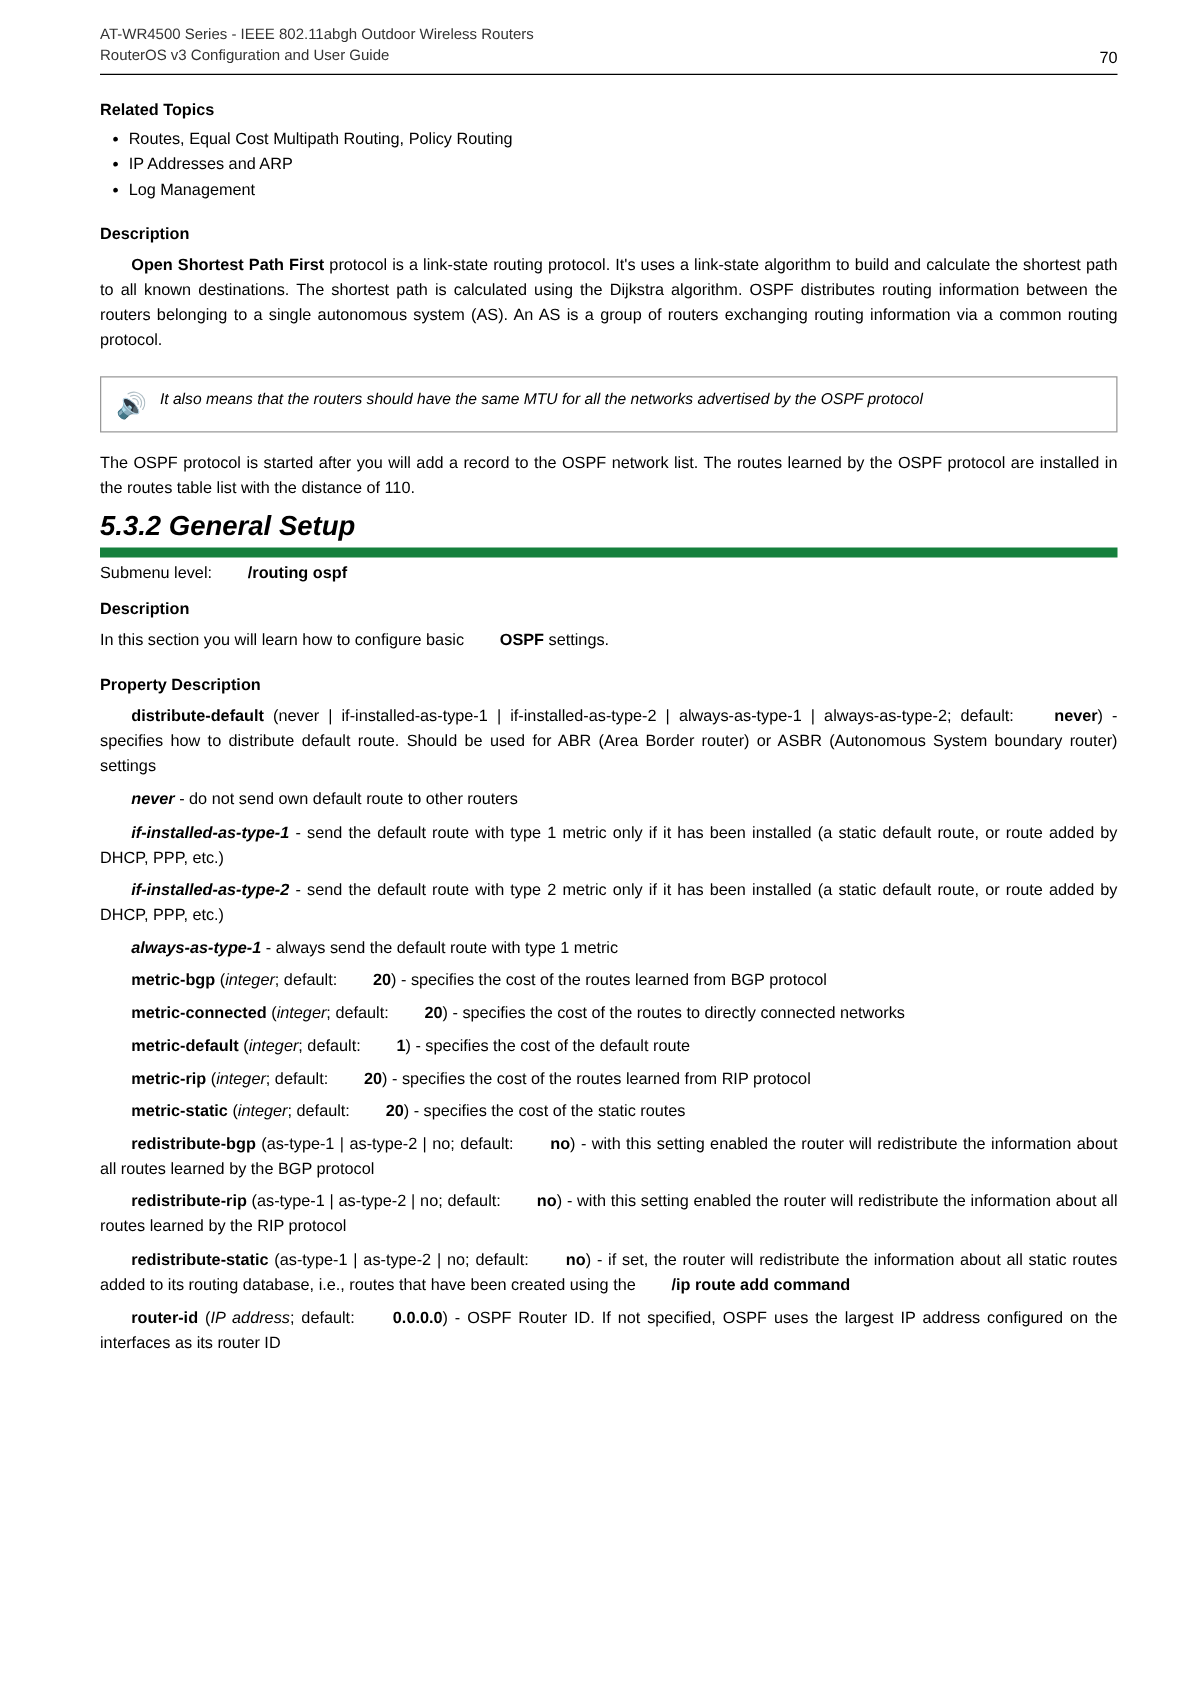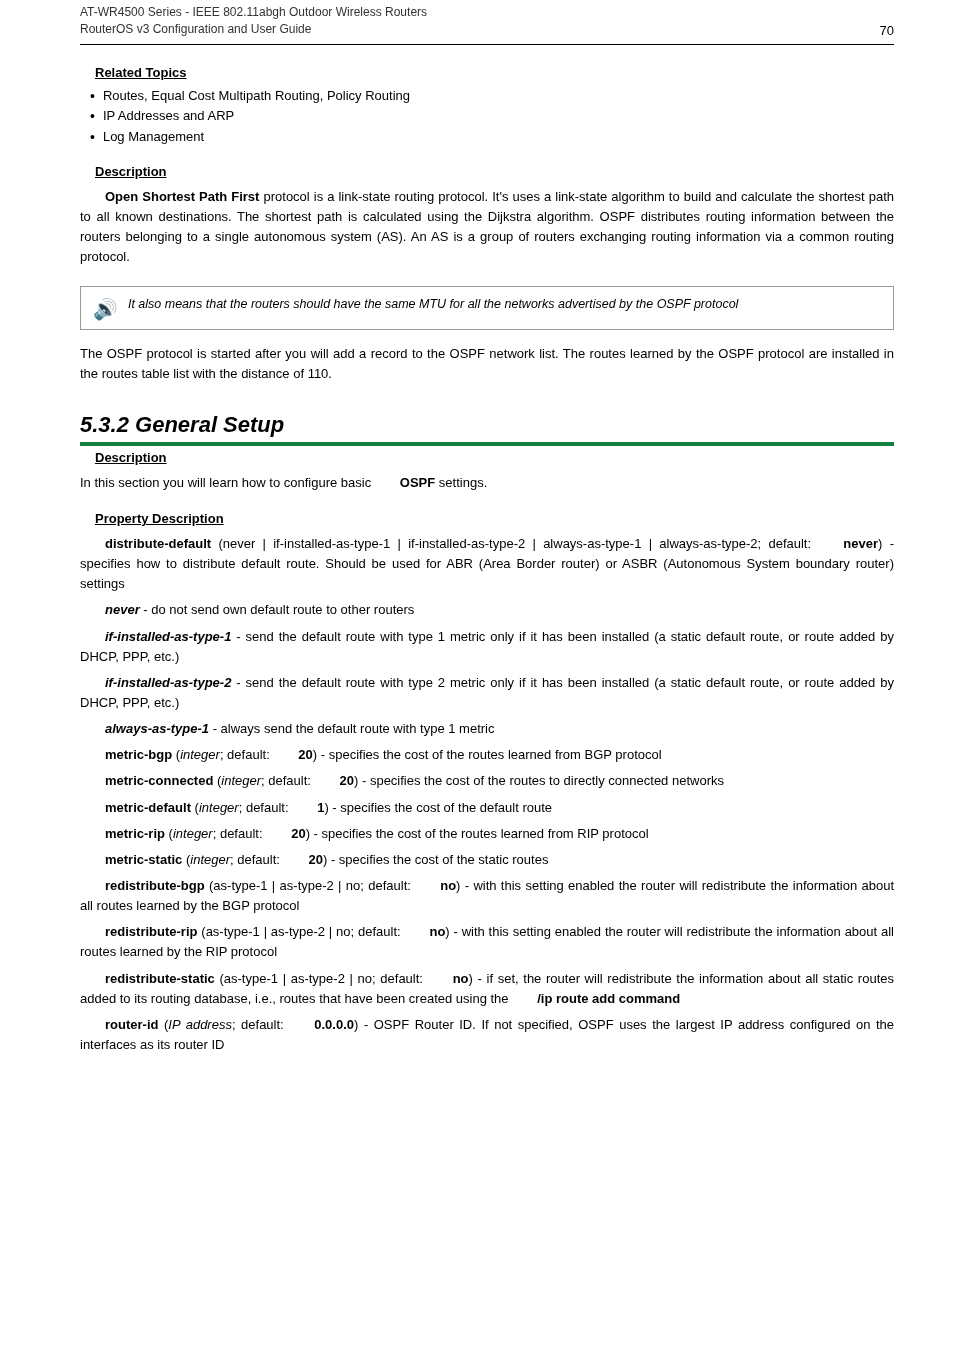--- a/index.html
+++ b/index.html
@@ -9,21 +9,21 @@
     }
     body {
       font-family: Arial, sans-serif;
       font-size: 13px;
       color: #000;
       background: #fff;
       width: 954px;
       min-height: 1351px;
     }
     .page {
-      padding: 4px 60px 40px 80px;
+      padding: 19px 60px 40px 80px;
       position: relative;
     }
     .header {
       border-bottom: 1px solid #000;
       padding-bottom: 6px;
       margin-bottom: 20px;
       display: flex;
       justify-content: space-between;
       align-items: flex-end;
     }
@@ -35,23 +35,21 @@
     .header-right {
       font-size: 13px;
       color: #000;
     }
     .section {
       margin-bottom: 18px;
     }
     .section-heading {
       font-size: 13px;
       font-weight: bold;
-      text-decoration: underline;
       margin-bottom: 8px;
-      margin-left: 15px;
     }
     .bullet-list {
       list-style: none;
       padding-left: 10px;
       margin-bottom: 8px;
     }
     .bullet-list li {
       margin-bottom: 4px;
       display: flex;
       align-items: flex-start;
@@ -83,22 +81,22 @@
     }
     .note-text {
       font-style: italic;
       font-size: 12.5px;
       line-height: 1.5;
     }
     .chapter-title {
       font-size: 22px;
       font-style: italic;
       font-weight: bold;
-      margin: 28px 0 4px 0;
-      border-bottom: 4px solid #15803d;
+      margin: 8px 0 4px 0;
+      border-bottom: 8px solid #15803d;
       padding-bottom: 4px;
     }
     .submenu-level {
       font-size: 13px;
       margin-bottom: 14px;
     }
     .property-block {
       margin-bottom: 6px;
       line-height: 1.55;
       text-align: justify;
@@ -146,20 +144,23 @@
     <div class="note-text">
       <i>It also means that the routers should have the same MTU for all the networks advertised by the OSPF protocol</i>
     </div>
   </div>
 
   <p class="description-text">The OSPF protocol is started after you will add a record to the OSPF network list. The routes learned by the OSPF protocol are installed in the routes table list with the distance of 110.</p>
 
   <div class="chapter-title">
     <span>5.3.2</span>&nbsp;<span>General Setup</span>
   </div>
+  <p class="submenu-level">
+    Submenu level: <b>/routing ospf</b>
+  </p>
 
   <div class="section">
     <div class="section-heading">Description</div>
     <p class="description-text">
       In this section you will learn how to configure basic <b>OSPF</b> settings.
     </p>
   </div>
 
   <div class="section">
     <div class="section-heading">Property Description</div>

